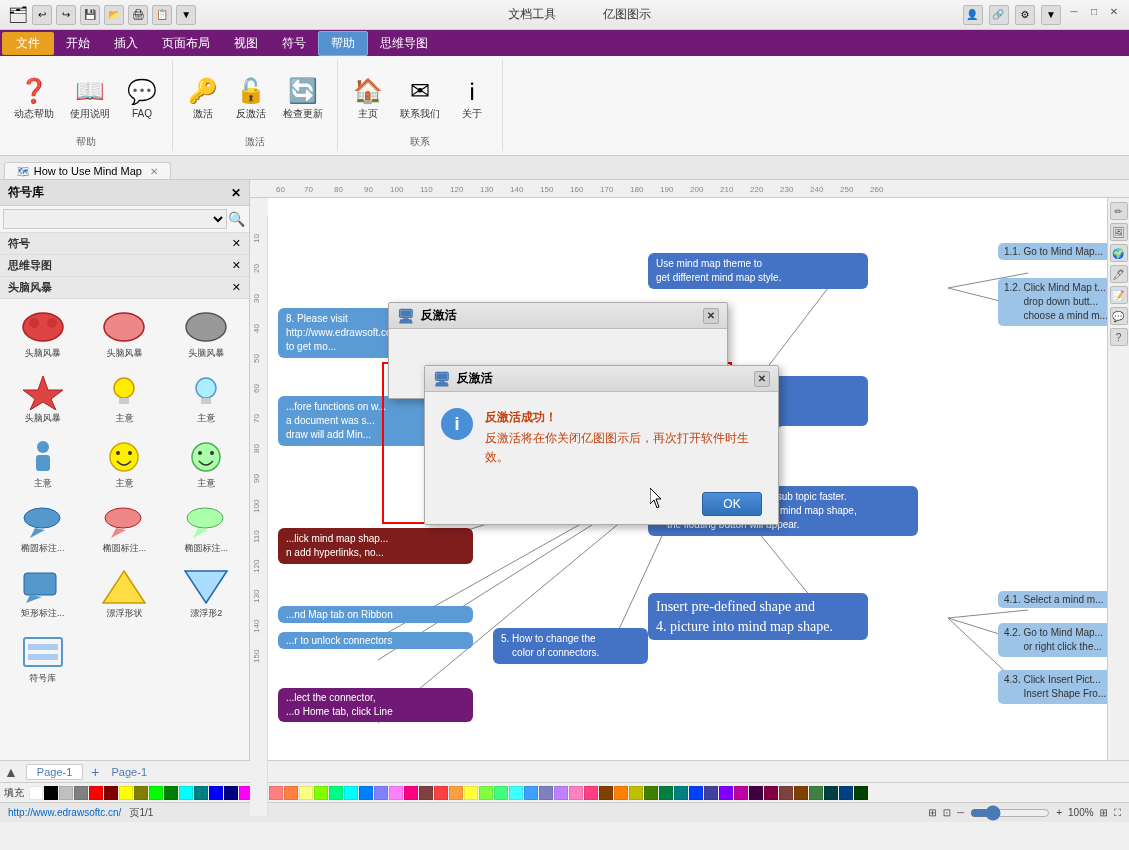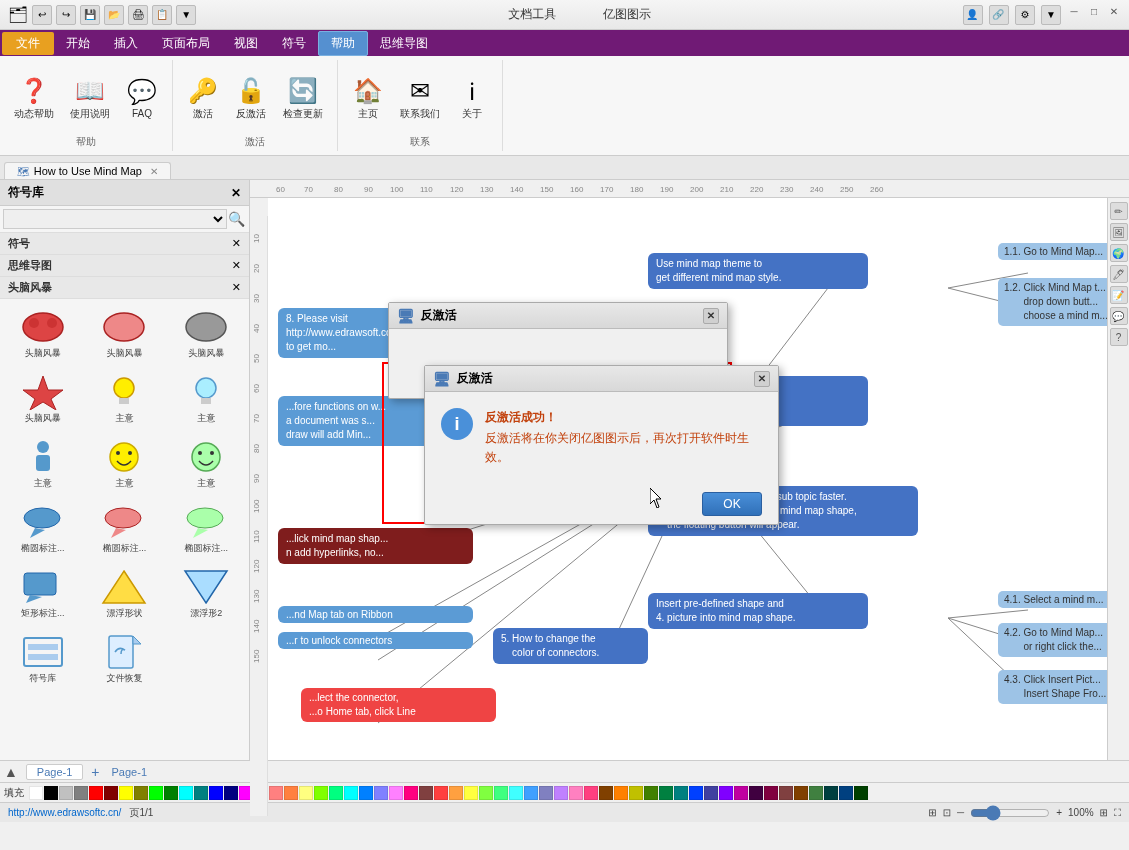--- a/index.html
+++ b/index.html
@@ -635,30 +635,20 @@
 
       <div class="symbol-item">
         <div class="symbol-img">
           <svg width="46" height="36" viewBox="0 0 46 36">
               <rect x="4" y="4" width="38" height="28" rx="2" fill="none" stroke="#5599cc" stroke-width="2"></rect>
               <rect x="8" y="10" width="30" height="6" fill="#aaccee"></rect>
               <rect x="8" y="20" width="30" height="6" fill="#aaccee"></rect>
             </svg>
         </div>
         <div class="symbol-label">符号库</div>
-      </div>
-      <div class="symbol-item">
-        <div class="symbol-img">
-          <svg width="46" height="36" viewBox="0 0 46 36">
-              <rect x="8" y="2" width="24" height="32" rx="2" fill="#ddeeff" stroke="#5599cc" stroke-width="1.5"></rect>
-              <path d="M32 2 L40 10 L32 10 Z" fill="#aaccee" stroke="#5599cc" stroke-width="1"></path>
-              <path d="M14 18 Q18 12 24 16 Q20 14 20 20" stroke="#5599cc" stroke-width="1.5" fill="none"></path>
-            </svg>
-        </div>
-        <div class="symbol-label">文件恢复</div>
       </div>
     </div>
   </div>
 
   <div style="flex:1; display:flex; flex-direction:column; position:relative;">
 
     <div class="ruler-h">
       <svg width="900" height="18" style="position:absolute;top:0;left:18px;">
         <rect width="900" height="18" fill="#f0f0f0"></rect>
 
@@ -774,25 +764,25 @@
         </div>
 
         <div style="position:absolute; left:10px; top:434px; width:195px; background:#5b9bd5; color:white; padding:3px 8px; border-radius:6px; font-size:10px;">
           ...r to unlock connectors
         </div>
 
         <div style="position:absolute; left:225px; top:430px; width:155px; background:#4472c4; color:white; padding:4px 8px; border-radius:6px; font-size:10px; line-height:1.4;">
           5.  How to change the<br>&nbsp;&nbsp;&nbsp;&nbsp;color of connectors.
         </div>
 
-        <div style="position:absolute; left:10px; top:490px; width:195px; background:#ef4444; color:white; padding:3px 8px; border-radius:6px; font-size:10px; line-height:1.4;margin-left:23px;">
+        <div style="position:absolute; left:10px; top:490px; width:195px; background:#701a75; color:white; padding:3px 8px; border-radius:6px; font-size:10px; line-height:1.4;">
           ...lect the connector,<br>...o Home tab, click Line
         </div>
 
-        <div style="position:absolute; left:380px; top:395px; width:220px; background:#4472c4; color:white; padding:4px 8px; border-radius:6px; font-size:10px; line-height:1.4;">
+        <div style="position:absolute; left:380px; top:395px; width:220px; background:#4472c4; color:white; padding:4px 8px; border-radius:6px; font-size:14px; line-height:1.4;font-family:Liberation Serif, serif;">
           Insert pre-defined shape and<br>4.  picture into mind map shape.
           
         </div>
 
         <div style="position:absolute; left:730px; top:393px; width:150px; background:#9dc3e6; color:#333; padding:3px 6px; border-radius:5px; font-size:10px;">
           4.1.  Select a mind m...
         </div>
 
         <div style="position:absolute; left:730px; top:425px; width:150px; background:#9dc3e6; color:#333; padding:3px 6px; border-radius:5px; font-size:10px; line-height:1.4;">
           4.2.  Go to Mind Map...<br>&nbsp;&nbsp;&nbsp;&nbsp;&nbsp;&nbsp;&nbsp;or right click the...

